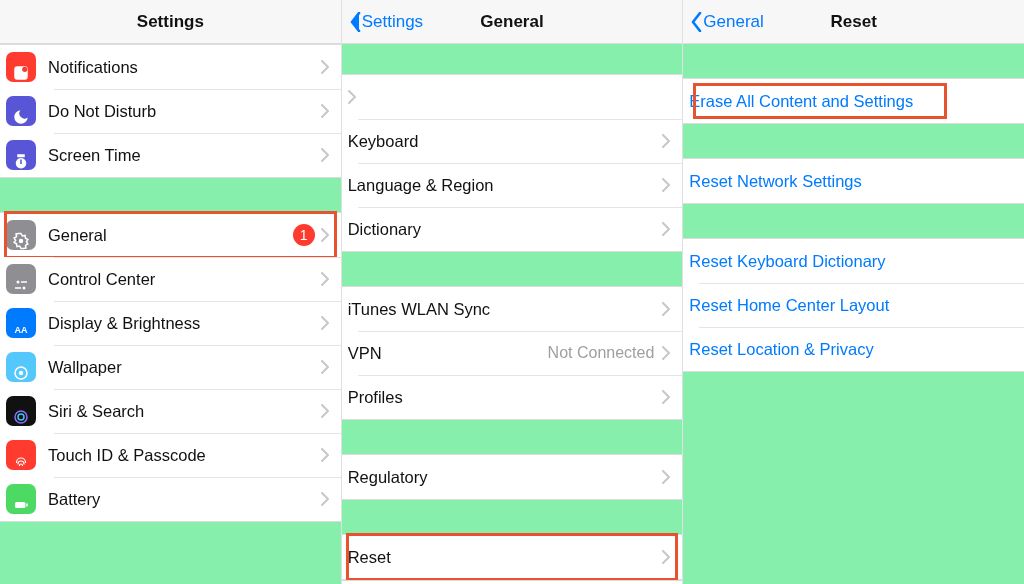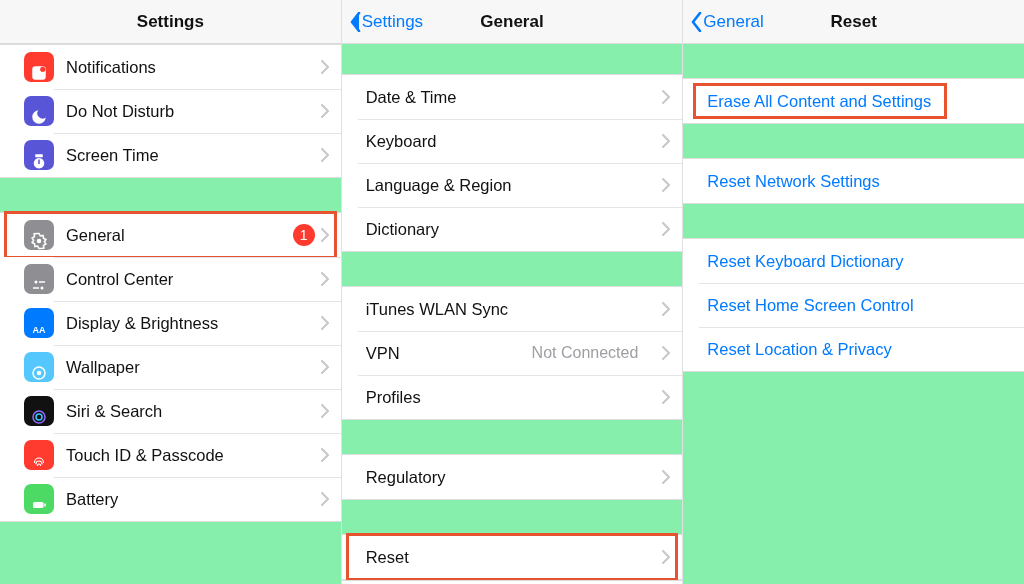--- a/index.html
+++ b/index.html
@@ -9,25 +9,25 @@
   .pane:last-child { border-right:none; }
   
   .navbar { height:44px; background:#f7f7f8; border-bottom:1px solid #dcdcde; display:flex; align-items:center; position:relative; }
   .nav-title { position:absolute; left:0; right:0; text-align:center; font-weight:600; font-size:17px; color:#111; pointer-events:none; }
   .nav-back { display:flex; align-items:center; color:#007aff; font-size:17px; padding-left:6px; cursor:pointer; }
   .nav-back svg { width:14px; height:20px; }
   
   .body { flex:1; overflow:hidden; }
   .gap-lg { height:34px; }
   .section { background:#fff; border-top:1px solid #dcdcde; border-bottom:1px solid #dcdcde; }
-  .row { height:44px; display:flex; align-items:center; position:relative; padding-left:24px; padding-right:12px; cursor:pointer; background:#fff; }
+  .row { height:44px; display:flex; align-items:center; position:relative; padding-left:6px; padding-right:12px; cursor:pointer; background:#fff; }
   .section .row + .row::before { content:""; position:absolute; left:16px; right:0; top:0; height:1px; background:#e4e4e8; }
   .pane-settings .section .row + .row::before { left:54px; }
   .row .label { flex:1; font-size:16.5px; color:#111; white-space:nowrap; overflow:hidden; text-overflow:ellipsis; }
-  .row .detail { font-size:16px; color:#9e9ea3; margin-right:24px; }
+  .row .detail { font-size:16px; color:#9e9ea3; margin-right:8px; }
   .row .chev { color:#c7c7cc; display:flex; }
   .row .chev svg { width:8px; height:14px; }
   .row.link .label { color:#007aff; }
   
   .icn { width:30px; height:30px; border-radius:7px; margin-right:12px; display:flex; align-items:flex-end; justify-content:center; flex:0 0 30px; }
   .icn svg { width:18px; height:18px; fill:#fff; }
   .badge { min-width:22px; height:22px; border-radius:11px; background:#ff3b30; color:#fff; font-size:14px; display:flex; align-items:center; justify-content:center; margin-right:6px; padding:0 6px; }
   
   .hl { position:relative; }
   .hl::after { content:""; position:absolute; pointer-events:none; border:3px solid #e8532f; }
@@ -201,21 +201,20 @@
             <path fill="#007aff" d="M10 1 3 10l7 9" stroke="#007aff" stroke-width="2.6" stroke-linecap="round" stroke-linejoin="round"></path>
           </svg>
         <span>Settings</span>
       </div>
       <div class="nav-title">General</div>
     </div>
     <div class="body" id="general-body">
         <div style="height: 30px;"></div>
         <div class="section">
           <div class="row">
-            <div class="label">Date &amp; Time</div>
             <div class="chev">
               <svg viewBox="0 0 8 14">
                 <path d="M1 1l6 6-6 6" stroke="#c7c7cc" stroke-width="2" fill="none" stroke-linecap="round" stroke-linejoin="round"></path>
               </svg>
             </div>
           </div>
           <div class="row">
             <div class="label">Keyboard</div>
             <div class="chev">
               <svg viewBox="0 0 8 14">
@@ -316,21 +315,21 @@
           <div class="row link no-chev">
             <div class="label">Reset Network Settings</div>
           </div>
         </div>
         <div class="gap-lg"></div>
         <div class="section">
           <div class="row link no-chev">
             <div class="label">Reset Keyboard Dictionary</div>
           </div>
           <div class="row link no-chev">
-            <div class="label">Reset Home Screen Control</div>
+            <div class="label">Reset Home Center Layout</div>
           </div>
           <div class="row link no-chev">
             <div class="label">Reset Location &amp; Privacy</div>
           </div>
         </div>
       </div>
   </div>
 
 </div>
 

